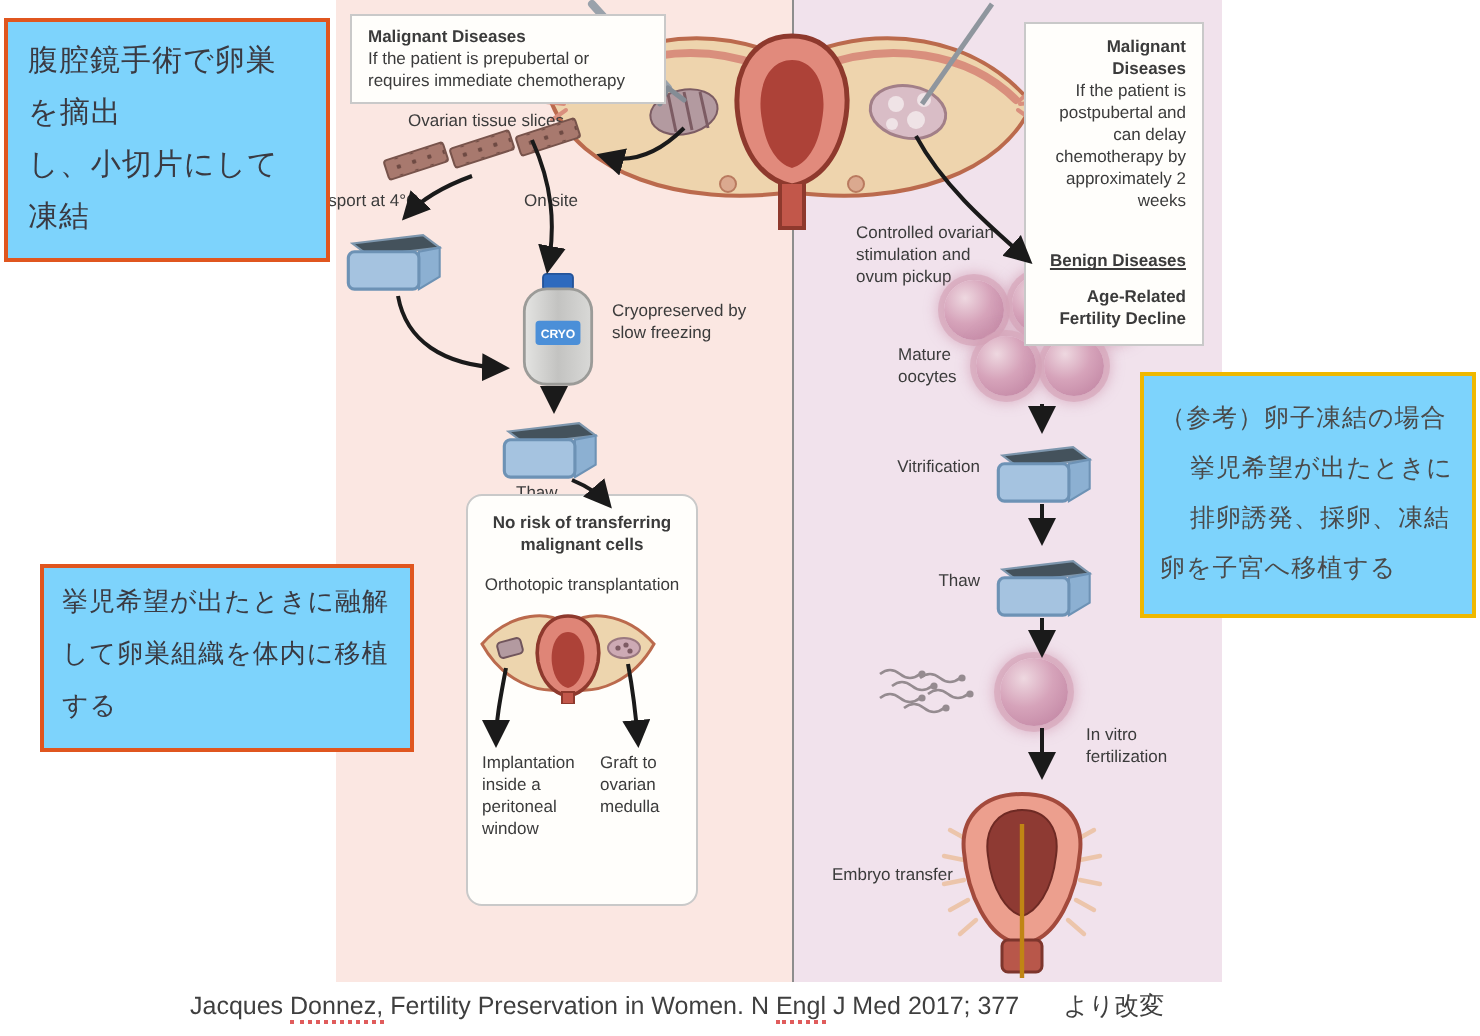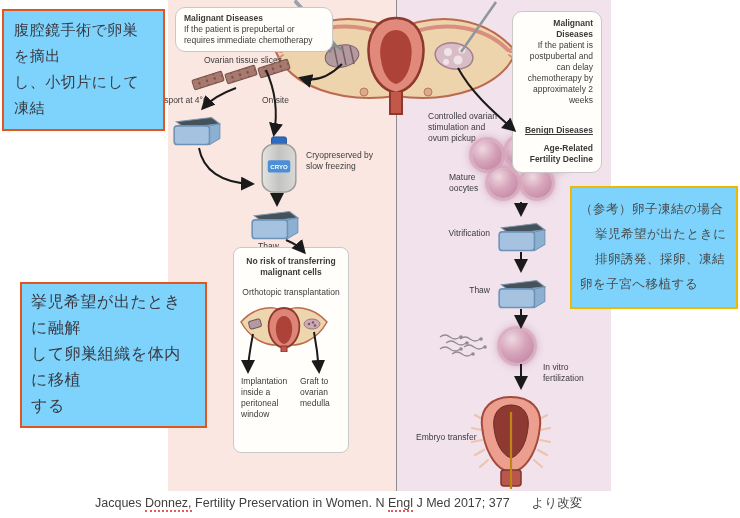--- a/index.html
+++ b/index.html
@@ -2,36 +2,36 @@
 <html><head>
 <meta charset="utf-8">
 <style>
   html,body{margin:0;padding:0;background:#ffffff;}
   #canvas{position:relative;width:740px;height:518px;background:#ffffff;overflow:hidden;
           font-family:"Liberation Sans",sans-serif;}
   .panel{position:absolute;top:0;height:491px;z-index:0;}
   #panel-left{left:168px;width:228px;background:#fbe7e2;}
   #panel-right{left:396px;width:214px;background:#f1e2ec;border-left:1px solid #8d8d8d;}
   .lbl{position:absolute;font-size:8.5px;line-height:1.28;color:#3b3b3b;z-index:10;}
-  .wbox{position:absolute;background:#fffefb;border:1px solid #c9c9c9;border-radius:10px;
+  .wbox{position:absolute;background:#fffefb;border:1px solid #c9c9c9;border-radius:0;
         font-size:8.5px;line-height:1.3;color:#3b3b3b;z-index:20;box-sizing:border-box;}
   .b{font-weight:bold;}
   .svgimg{position:absolute;z-index:10;}
   .oocyte{position:absolute;width:30px;height:30px;border-radius:50%;z-index:10;
     background:radial-gradient(circle at 35% 30%, #eed8e0 0%, #d6a3ba 45%, #bd7f9e 100%);
     box-shadow:0 0 0 3px rgba(214,164,184,0.65), 0 0 6px 4px rgba(203,146,172,0.5);}
   #ivf-oocyte{width:34px;height:34px;}
   #overlay{position:absolute;left:0;top:0;z-index:50;pointer-events:none;}
   .arr{fill:none;stroke:#1a1a1a;stroke-width:2;marker-end:url(#ah);}
   .jpbox{position:absolute;background:#7dd3fc;z-index:60;box-sizing:border-box;}
   #jp-box1{left:2px;top:9px;width:163px;border:2px solid #e0561f;padding:6px 10px 8px 10px;
     font-family:"DejaVu Serif","Liberation Serif",serif;font-size:15px;line-height:26px;
     letter-spacing:0.5px;color:#3a3a42;}
   #jp-box2{left:20px;top:282px;width:187px;border:2px solid #e0561f;padding:5px 8px 7px 9px;
-    font-family:Liberation Sans, sans-serif;font-size:16px;line-height:26px;
+    font-family:Liberation Mono, monospace;font-size:13px;line-height:26px;
     letter-spacing:0.5px;color:#3a3a42;}
   #jp-box3{left:570px;top:186px;width:168px;border:2px solid #efb800;padding:9px 6px 10px 8px;
     font-size:12.5px;line-height:25px;letter-spacing:0.5px;color:#4a4a4a;}
   .in{padding-left:15px;}
   #citation{position:absolute;left:95px;top:495px;font-size:12.5px;color:#3f3f3f;z-index:10;white-space:nowrap;}
   .misp{border-bottom:2px dotted #e05c5c;}
   #citation-suffix{margin-left:22px;}
   .slice{position:absolute;width:30px;height:9px;background:#a8796e;border:1px solid #77534b;
     border-radius:2px;transform:rotate(-18deg);
     background-image:radial-gradient(circle,#6e4a43 1px,transparent 1.3px);background-size:8px 5px;

